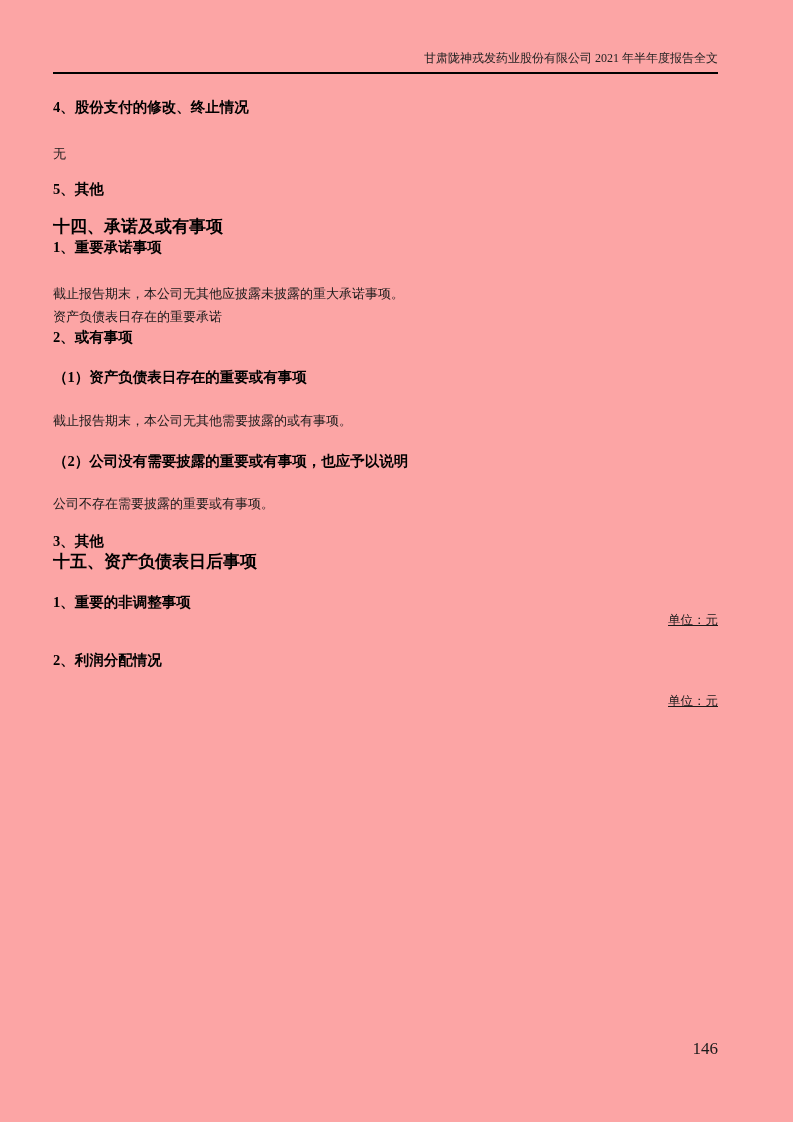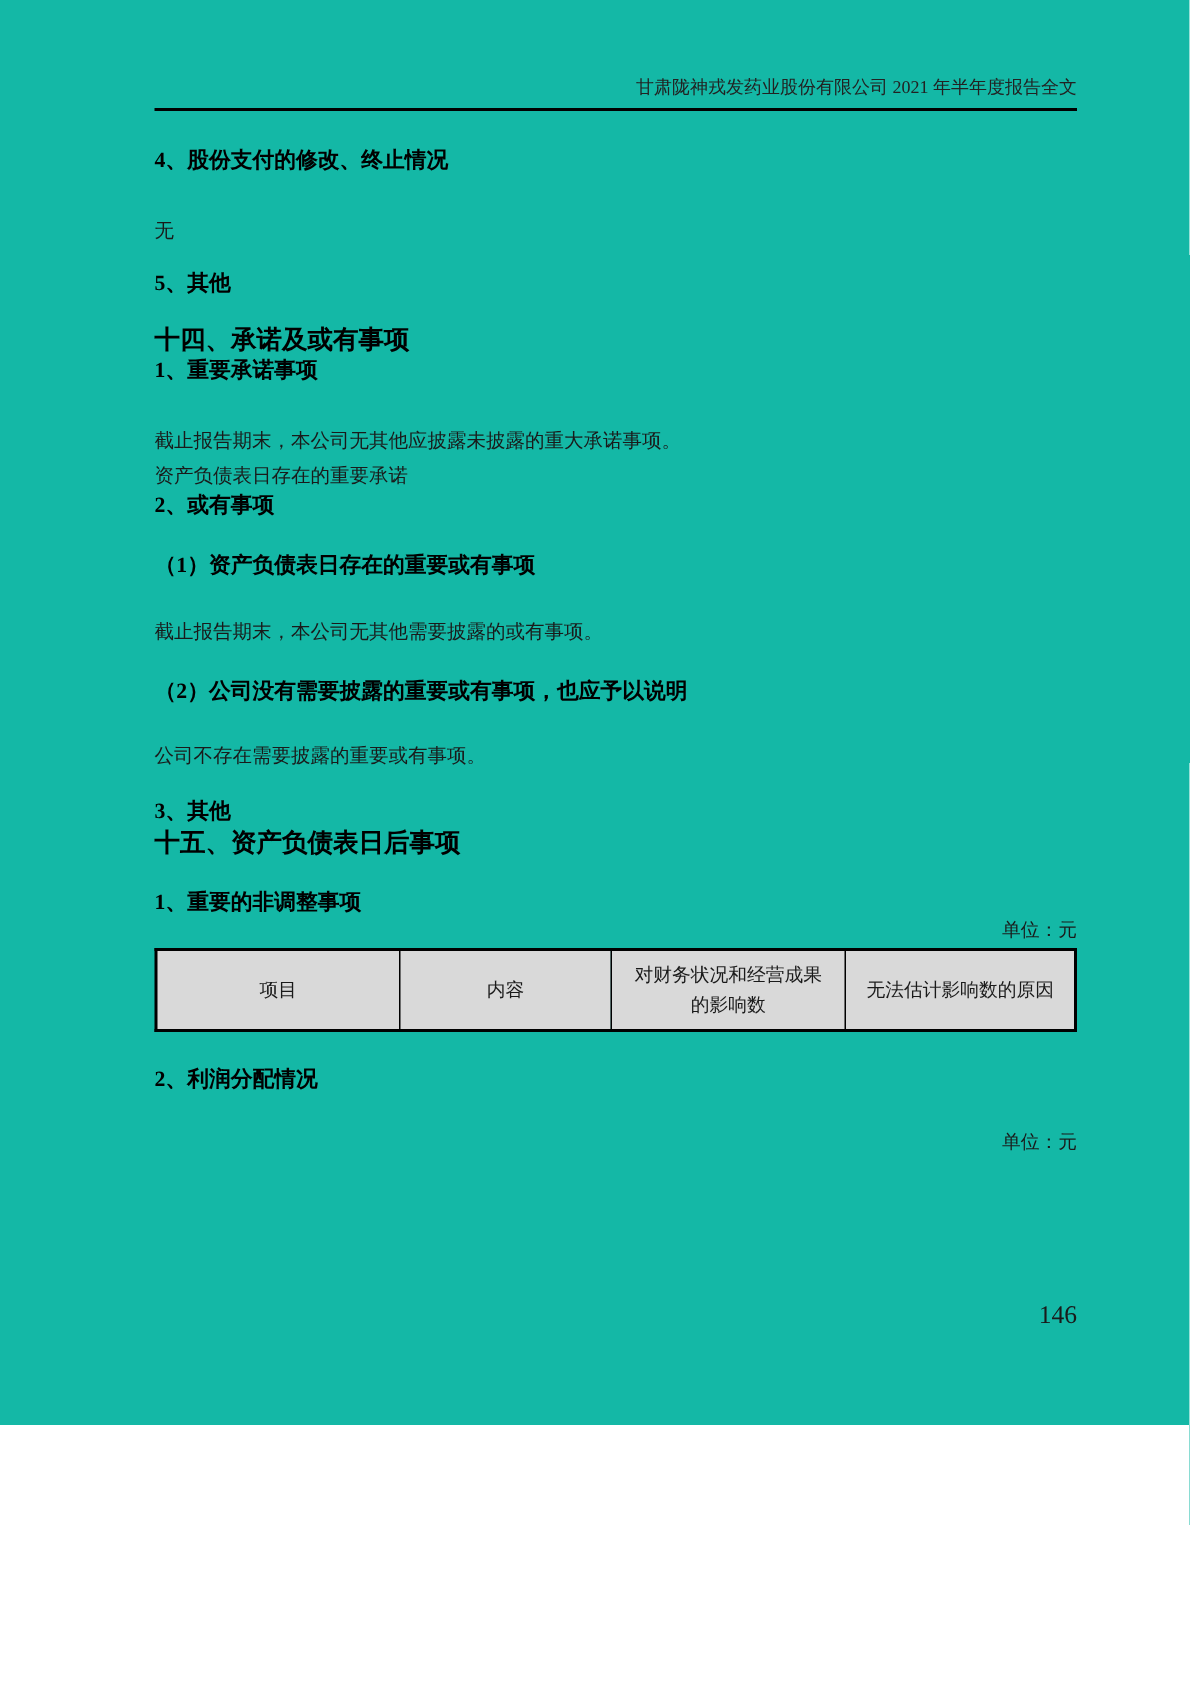--- a/index.html
+++ b/index.html
@@ -3,24 +3,24 @@
 <meta charset="utf-8">
 <style>
   html, body {
     margin: 0;
     padding: 0;
     background: #ffffff;
   }
   .page {
     position: relative;
     width: 793px;
-    height: 950px;
+    height: 1122px;
     box-sizing: border-box;
-    padding: 50px 75px 0 103px;
-    background: #14b8a6;
+    padding: 50px 75px 0 53px;
+    background: #fca5a5;
     font-family: "Liberation Serif", "DejaVu Serif", serif;
     color: #111111;
     overflow: hidden;
   }
   .doc-header {
     text-align: right;
     font-size: 12px;
     line-height: 17px;
     color: #222222;
     padding-bottom: 5px;
@@ -48,20 +48,21 @@
   }
   .body-text.multi {
     line-height: 23px;
   }
   .unit-label {
     margin: 0;
     font-size: 12.5px;
     line-height: 16px;
     text-align: right;
     color: #1a1a1a;
+    text-decoration: underline;
   }
   .data-table {
     width: 100%;
     border-collapse: collapse;
     margin-top: 4px;
     border: 2px solid #000000;
   }
   .data-table th {
     background: #d9d9d9;
     border: 1px solid #000000;
@@ -123,35 +124,19 @@
   <p class="h-num mt-23">（2）公司没有需要披露的重要或有事项，也应予以说明</p>
   <p class="body-text mt-24">公司不存在需要披露的重要或有事项。</p>
 
   <p class="h-num mt-20">3、其他</p>
 
   <p class="h-chapter mt-19">十五、资产负债表日后事项</p>
 
   <p class="h-num mt-20">1、重要的非调整事项</p>
   <p class="unit-label mt-22">单位：元</p>
 
-  <table class="data-table">
-    <colgroup>
-      <col style="width:26.5%">
-      <col style="width:23%">
-      <col style="width:25.5%">
-      <col style="width:25%">
-    </colgroup>
-    <thead>
-      <tr>
-        <th>项目</th>
-        <th>内容</th>
-        <th>对财务状况和经营成果的影响数</th>
-        <th>无法估计影响数的原因</th>
-      </tr>
-    </thead>
-  </table>
 
   <p class="h-num mt-23">2、利润分配情况</p>
   <p class="unit-label mt-23">单位：元</p>
 
   <div class="page-number">146</div>
 
 </div>
 
 </body></html>

